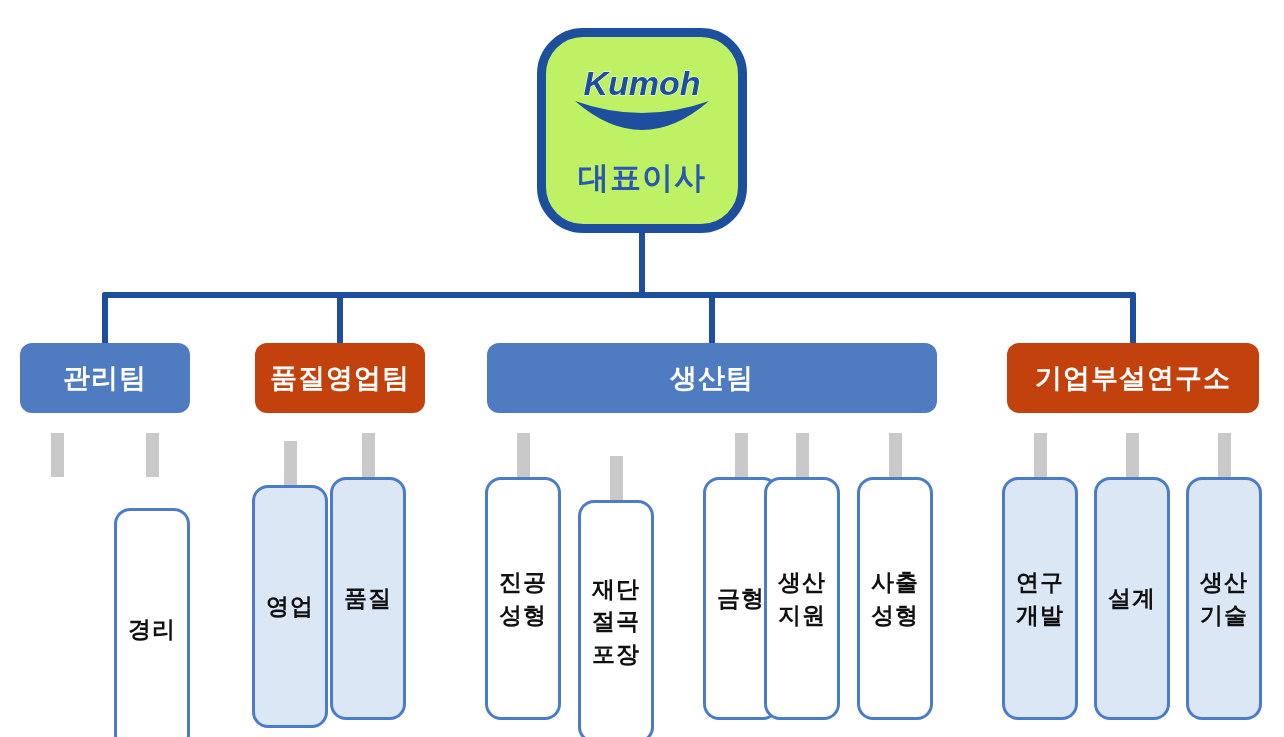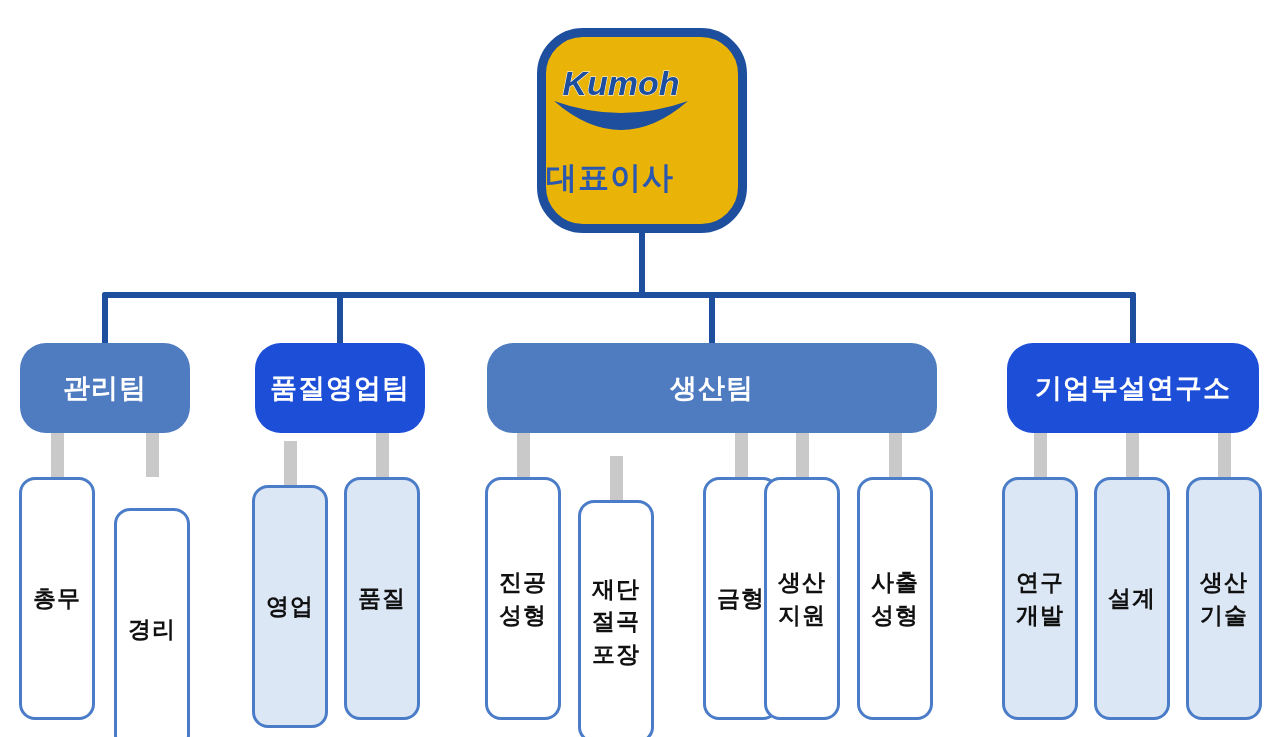--- a/index.html
+++ b/index.html
@@ -8,33 +8,33 @@
     font-family:"Liberation Sans","DejaVu Sans",sans-serif;
   }
   
   .conn{position:absolute;background:#1d4f9e;border-radius:3px;}
   .conn.v{width:6px;}
   .conn.h{height:6px;}
   .stub{width:13px;height:44px;background:#c9c9c9;}
   
   .ceo-box{
     position:absolute;left:537px;top:28px;width:210px;height:205px;
-    background:#eab308;border:9px solid #1d4f9e;border-radius:46px;
-    box-sizing:border-box;display:flex;flex-direction:column;align-items:flex-start;
+    background:#bef264;border:9px solid #1d4f9e;border-radius:46px;
+    box-sizing:border-box;display:flex;flex-direction:column;align-items:center;
     justify-content:center;gap:6px;
   }
   .ceo-title{font-size:31px;font-weight:bold;color:#2a57b0;letter-spacing:1px;}
   
   .dept{
-    position:absolute;top:343px;height:90px;border-radius:26px;
+    position:absolute;top:343px;height:70px;border-radius:12px;
     display:flex;align-items:center;justify-content:center;
     color:#ffffff;font-size:27px;font-weight:bold;letter-spacing:1px;
   }
   .dept.medium{background:#4f7bc0;}
-  .dept.dark{background:#1d4ed8;}
+  .dept.dark{background:#c2410c;}
   
   .leafcol{
     position:absolute;top:433px;width:76px;display:flex;flex-direction:column;
     align-items:center;
   }
   .leaf{
     width:76px;height:243px;box-sizing:border-box;
     border:3px solid #4a7cc8;border-radius:16px;
     display:flex;align-items:center;justify-content:center;
     font-size:23px;font-weight:bold;color:#111111;text-align:center;
@@ -71,32 +71,31 @@
   </div>
   <div class="dept medium" style="left:487px;width:450px;">
     <span>생산팀</span>
   </div>
   <div class="dept dark" style="left:1007px;width:252px;">
     <span>기업부설연구소</span>
   </div>
 
   <div class="leafcol" style="left:19px;">
     <div class="stub"></div>
-    <div class="leaf white">총무</div>
   </div>
   <div class="leafcol" style="left:114px;gap:31px;">
     <div class="stub"></div>
     <div class="leaf white">경리</div>
   </div>
 
   <div class="leafcol" style="left:252px;margin-top:8px;">
     <div class="stub"></div>
     <div class="leaf light">영업</div>
   </div>
-  <div class="leafcol" style="left:344px;">
+  <div class="leafcol" style="left:330px;">
     <div class="stub"></div>
     <div class="leaf light">품질</div>
   </div>
 
   <div class="leafcol" style="left:485px;">
     <div class="stub"></div>
     <div class="leaf white">진공
 성형</div>
   </div>
   <div class="leafcol" style="left:578px;margin-top:23px;">

